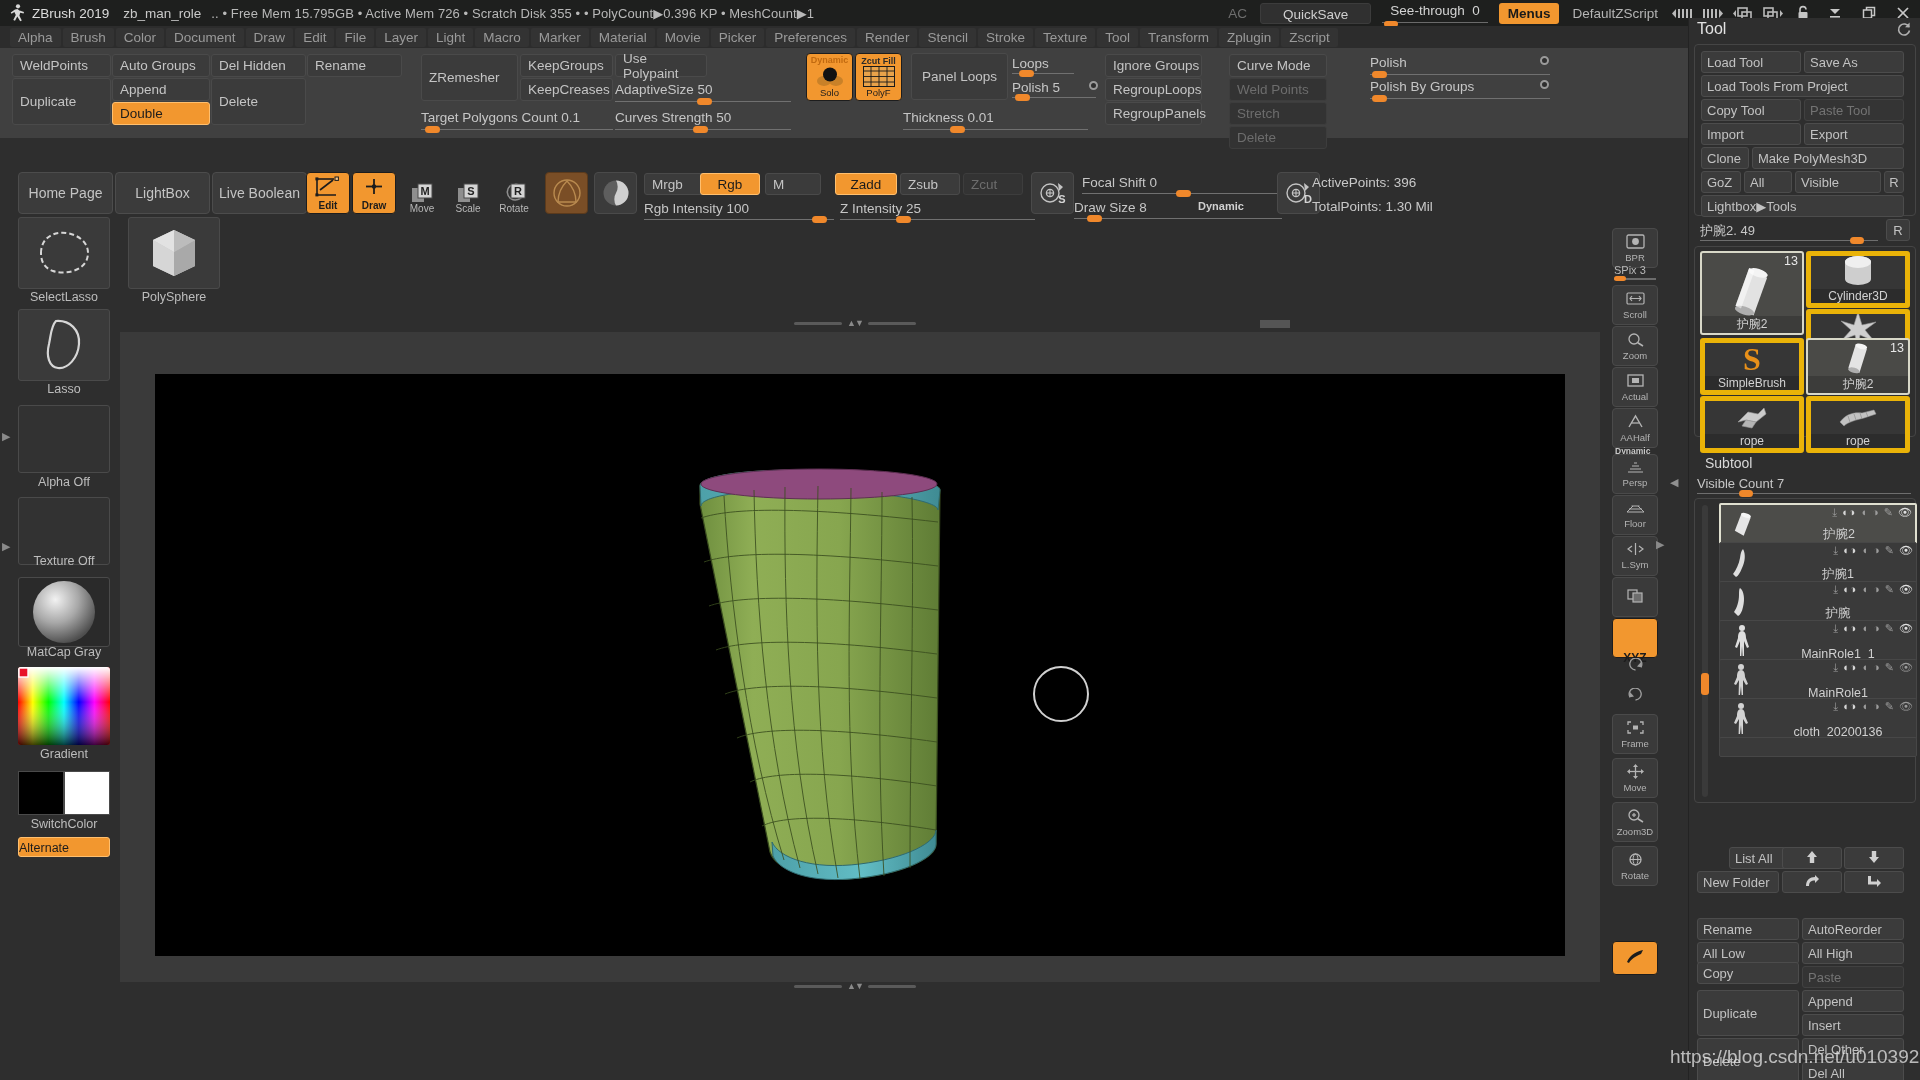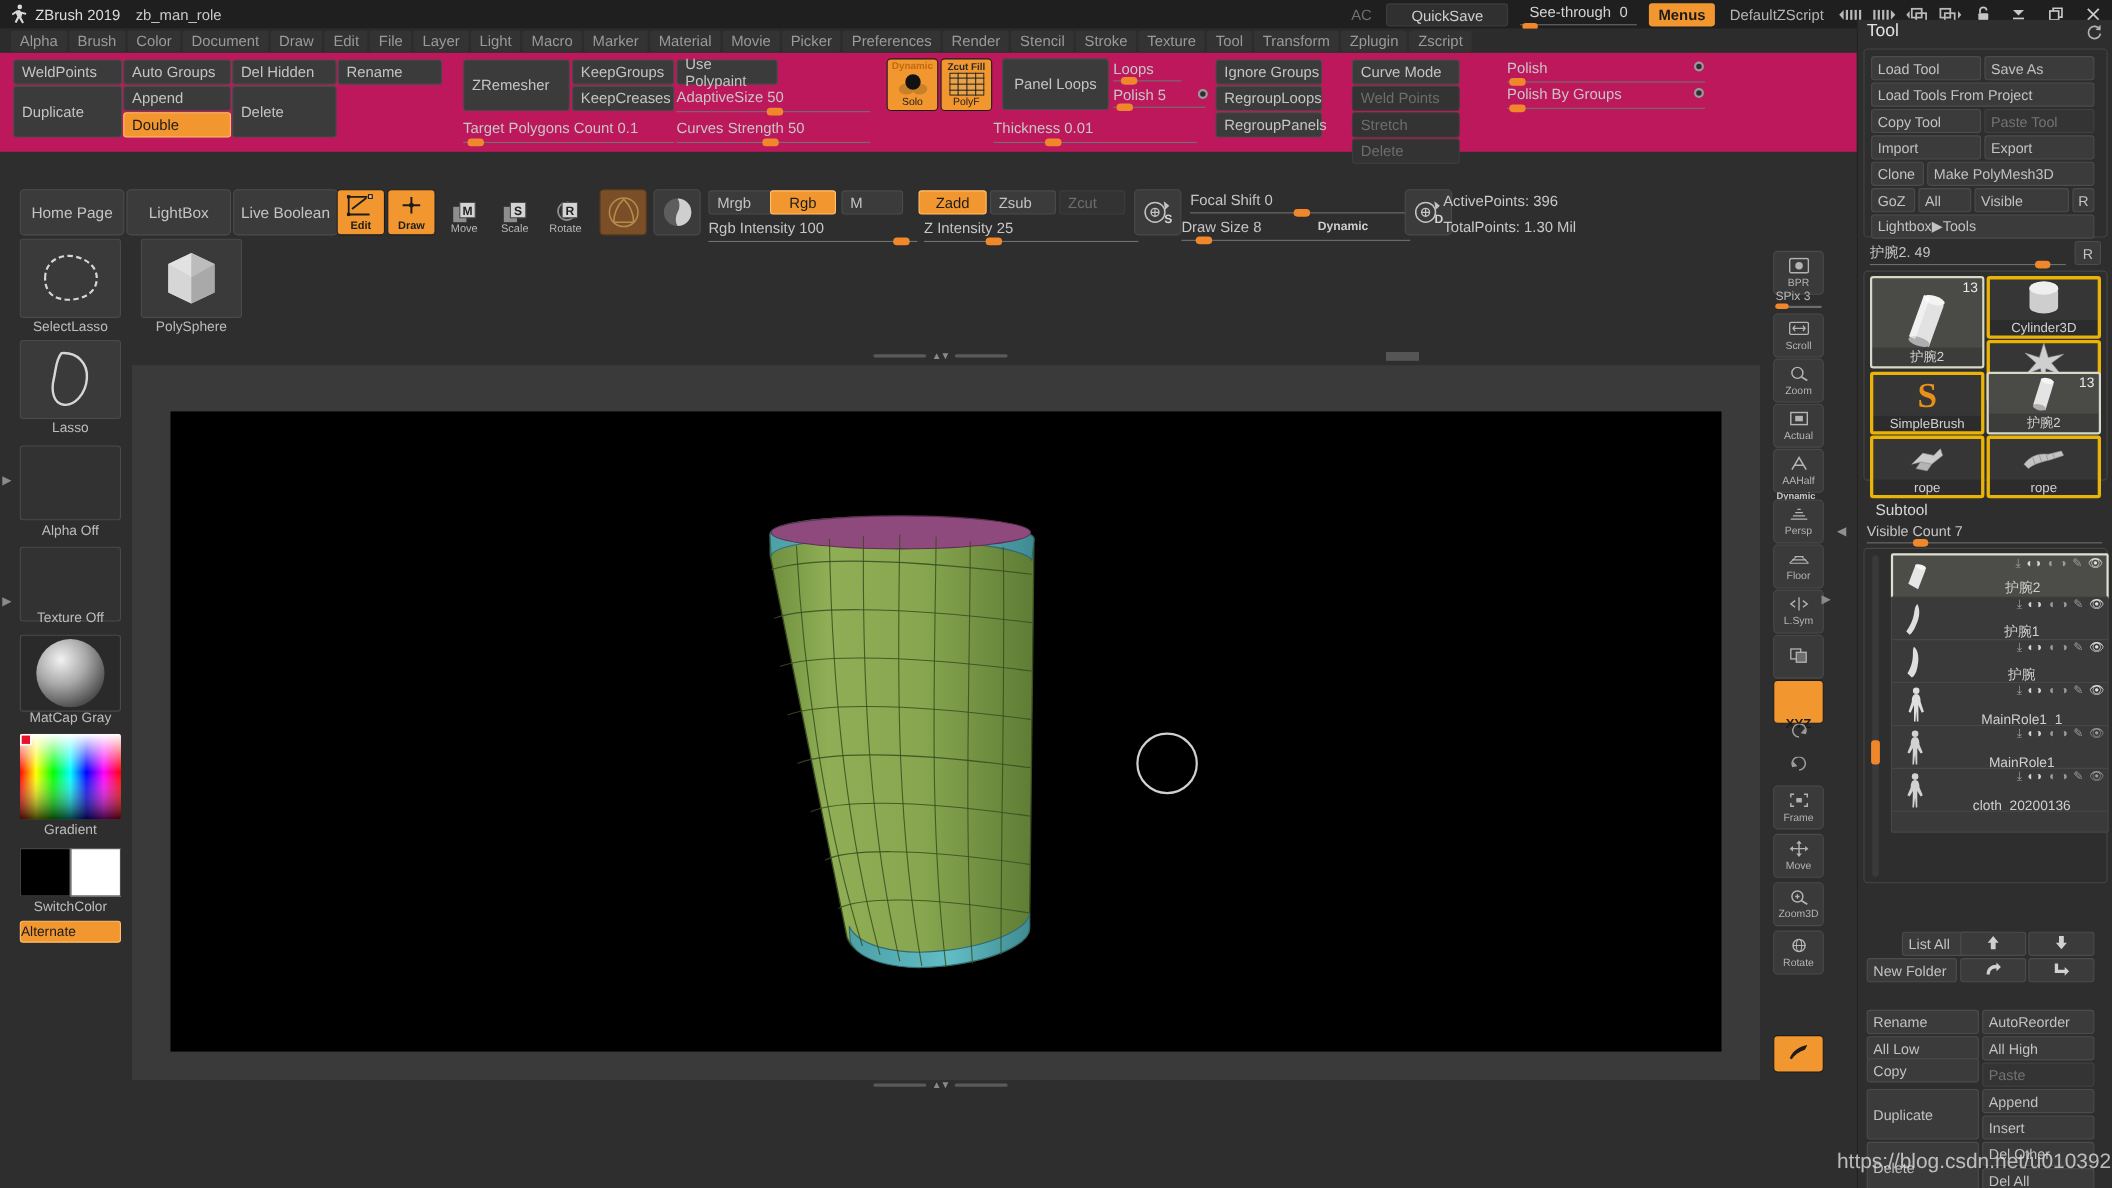--- a/index.html
+++ b/index.html
@@ -52,21 +52,21 @@
   .menubar {
     position: absolute; top: 26px; left: 0; width: 1920px; height: 22px;
     background: #2c2c2c; display: flex; align-items: center; padding-left: 10px;
   }
   .menu-item {
     font-size: 13.5px; color: #9a9a9a; height: 19px; line-height: 19px;
     padding: 0 8px; margin-right: 2px; background: #333333; border-radius: 2px;
   }
 
   
-  .shelf { position: absolute; top: 48px; left: 0; width: 1920px; height: 90px; background: #be185d; }
+  .shelf { position: absolute; top: 48px; left: 0; width: 1920px; height: 90px; background: #404040; }
   .zbtn {
     position: absolute; background: #3b3b3b; border: 1px solid #4a4a4a; border-radius: 3px;
     color: #c4c4c4; font-size: 13.5px; display: flex; align-items: center; padding-left: 7px;
   }
   .zbtn.dim { color: #6d6d6d; background: #333333; border-color: #3d3d3d; }
   .zbtn.on { background: #f2972f; border-color: #ffbf6e; color: #1c1c1c; }
   .zslider { position: absolute; }
   .zslider .lbl { font-size: 13.5px; color: #c6c6c6; white-space: nowrap; }
   .zslider .trk { position: absolute; left: 0; right: 0; bottom: 0; height: 1px; background: #707070; }
   .zslider .knob { position: absolute; bottom: -3px; width: 15px; height: 7px; background: #f0882b; border-radius: 4px; }
@@ -153,21 +153,21 @@
     color: #c2c2c2; font-size: 13px; display: flex; align-items: center; padding-left: 5px;
   }
   .tbtn.dim { color: #737373; background: #343434; border-color: #414141; }
   .tbtn.ctr { justify-content: center; padding-left: 0; }
   .tslider { position: absolute; }
   .tslider .lbl { font-size: 13px; color: #c6c6c6; white-space: nowrap; }
   .tslider .trk { position: absolute; left: 0; right: 0; bottom: 0; height: 1px; background: #6e6e6e; }
   .tslider .knob { position: absolute; bottom: -3px; width: 14px; height: 7px; background: #f0882b; border-radius: 4px; }
   .toolcell {
     position: absolute; width: 104px; height: 57px; background: #363636;
-    border: 3px solid #eab308; border-radius: 3px; overflow: hidden;
+    border: 5px solid #eab308; border-radius: 3px; overflow: hidden;
   }
   .toolcell.sel { background: #4a4a47; border: 2px solid #d8d8c8; }
   .toolcell .tc-name {
     position: absolute; bottom: 0; left: 0; width: 100%; text-align: center;
     font-size: 12px; color: #d2d2d2; background: rgba(0,0,0,0.18);
   }
   .toolcell .tc-num { position: absolute; top: 1px; right: 4px; font-size: 12.5px; color: #e8e8e8; }
   .toolcell .tc-img { position: absolute; left: 0; top: 0; width: 100%; height: 100%;
     display: flex; align-items: center; justify-content: center; }
 
@@ -198,20 +198,21 @@
       <svg width="22" height="20" viewBox="0 0 22 20">
         <g fill="#d8d8d8">
           <circle cx="12" cy="3.3" r="2.1"></circle>
           <path d="M11.5 6 L14.5 8.5 L13.4 12.8 L15.8 17.5 L14.2 18.3 L11.3 13.6 L9 17.8 L7.3 17 L9.8 12 L8.4 9 L5.5 10.8 L4.7 9.4 L9 6.6 Z"></path>
           <path d="M13.6 7.6 L18 8.9 L17.6 10.5 L13.3 9.4 Z"></path>
         </g>
       </svg>
     </span>
     <span class="tb-title">ZBrush 2019</span>
     <span class="tb-doc">zb_man_role</span>
+    <span class="tb-stats">.. • Free Mem 15.795GB • Active Mem 726 • Scratch Disk 355 • • PolyCount▶0.396 KP • MeshCount▶1</span>
 
     <div class="tb-right">
       <span class="tb-ac">AC</span>
       <span class="tb-btn">QuickSave</span>
       <span class="tb-slider-wrap">
         <span class="tb-slider-label">
           <span>See-through</span>
           &nbsp;<span>0</span>
         </span>
         <span class="tb-slider-track"></span>

